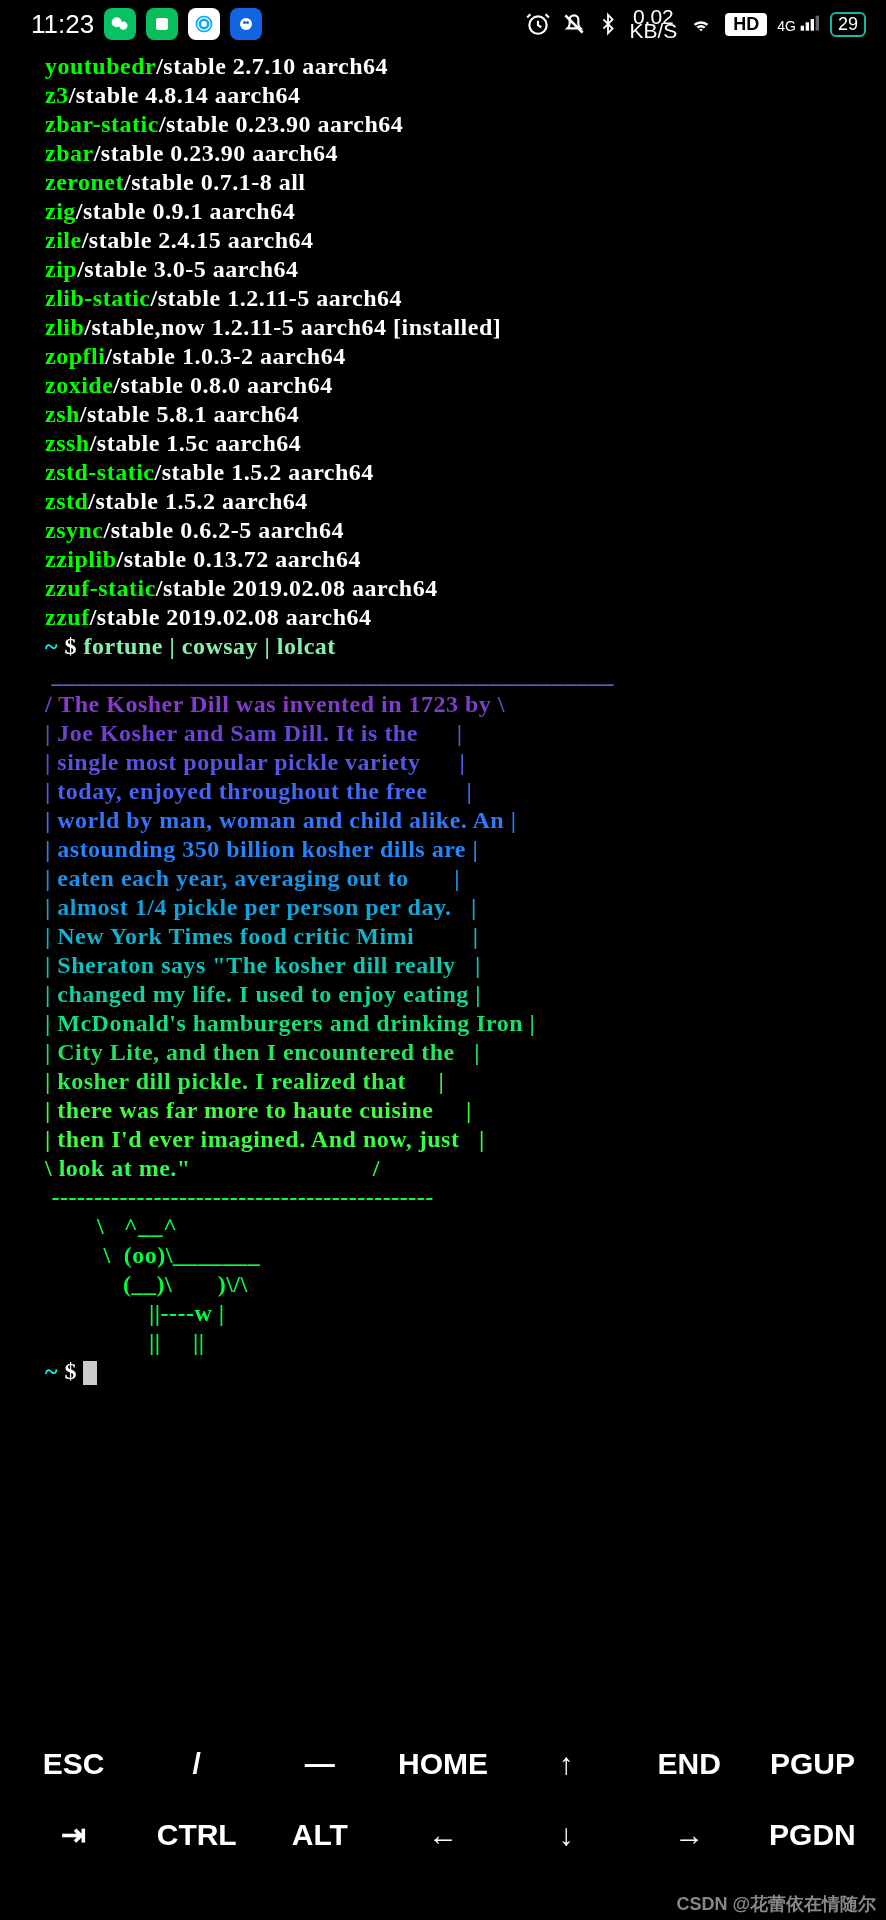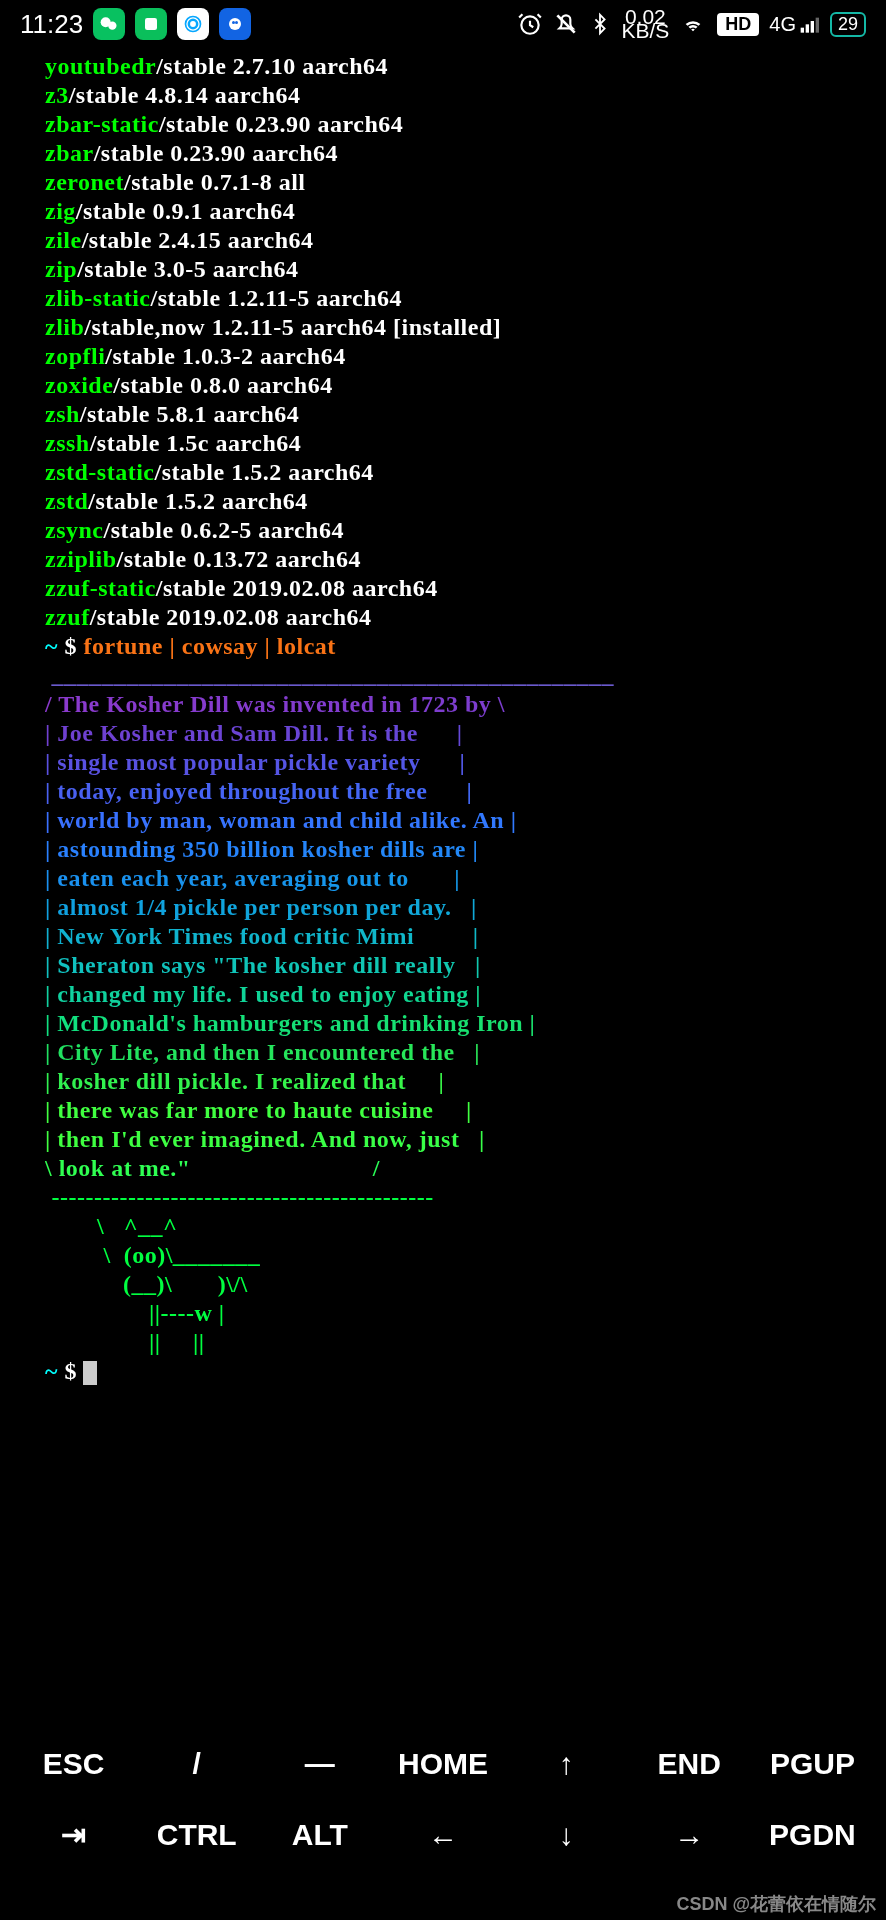--- a/index.html
+++ b/index.html
@@ -1,27 +1,27 @@
 <!DOCTYPE html>
 <html><head>
 <meta charset="utf-8">
 <style>
 * { margin: 0; padding: 0; box-sizing: border-box; }
 html, body { width: 886px; height: 1920px; background: #000; color: #fff; font-family: 'Courier New', monospace; overflow: hidden; }
 .status-bar { display: flex; justify-content: space-between; align-items: center; padding: 8px 20px; font-size: 26px; font-family: -apple-system, sans-serif; font-weight: 500; }
-.status-left { display: flex; align-items: center; gap: 10px; }
+.status-left { display: flex; align-items: center; gap: 10px; margin-left: 11px; }
 .status-right { display: flex; align-items: center; gap: 10px; }
 .status-icon { display: inline-flex; align-items: center; justify-content: center; }
 .app-icon { width: 32px; height: 32px; border-radius: 8px; display: inline-flex; align-items: center; justify-content: center; }
 .terminal { padding: 4px 22px; font-size: 24px; line-height: 29px; font-weight: bold; white-space: pre; font-family: Liberation Serif, serif; letter-spacing: 0.5px; margin-left: 23px; }
 .pkg-name { color: #00ff00; }
 .pkg-rest { color: #ffffff; }
 .prompt-tilde { color: #00ffff; }
 .prompt-dollar { color: #ffffff; }
-.prompt-cmd { color: #f97316; text-align: right; }
+.prompt-cmd { color: #86efac; text-align: right; }
 .bubble-top { color: #6a5acd; }
 .lolcat-line { display: block; }
 .cow { color: #00ff40; }
 .cursor { display: inline-block; width: 14px; height: 24px; background: #ccc; vertical-align: middle; }
 .keyboard { position: absolute; bottom: 40px; left: 0; right: 0; padding: 10px 0; }
 .kb-row { display: flex; justify-content: space-around; align-items: center; padding: 18px 12px; font-family: -apple-system, sans-serif; font-weight: 600; font-size: 30px; color: #fff; }
 .kb-key { flex: 1; text-align: center; }
 .watermark { position: absolute; bottom: 4px; right: 10px; font-size: 18px; color: #888; font-family: sans-serif; font-weight: bold; }
 .net-speed { font-size: 21px; line-height: 14px; text-align: center; }
 .battery-box { border: 2px solid #14b8a6; border-radius: 6px; padding: 0 6px; font-size: 18px; position: relative; }
@@ -79,21 +79,21 @@
       <div>0.02</div>
       <div>KB/S</div>
     </span>
     <span class="status-icon">
       <svg width="28" height="22" viewBox="0 0 24 24" fill="#fff">
           <path d="M12 20l-2-2a3 3 0 014 0l-2 2zm-5-5a8 8 0 0110 0l-2 2a5 5 0 00-6 0l-2-2zm-3-3a12 12 0 0116 0l-2 2a9 9 0 00-12 0l-2-2z"></path>
         </svg>
     </span>
     <span style="background:#fff;color:#000;border-radius:4px;padding:1px 8px;font-size:18px;font-weight:bold">HD</span>
     <span style="display:flex;align-items:flex-end">
-      <span style="font-size:20px;margin-right:2px">4G</span>
+      <span style="font-size:14px;margin-right:2px">4G</span>
       <svg width="22" height="20" viewBox="0 0 24 24" fill="#fff">
           <rect x="2" y="14" width="4" height="6"></rect>
           <rect x="8" y="10" width="4" height="10"></rect>
           <rect x="14" y="6" width="4" height="14"></rect>
           <rect x="20" y="2" width="4" height="18" fill="#666"></rect>
         </svg>
     </span>
     <span class="battery-box">
       <span>29</span>
     </span>

